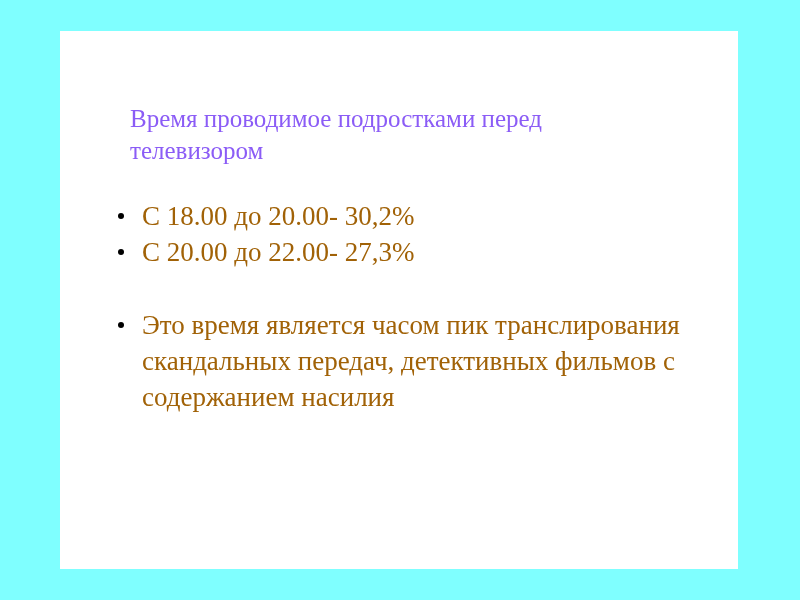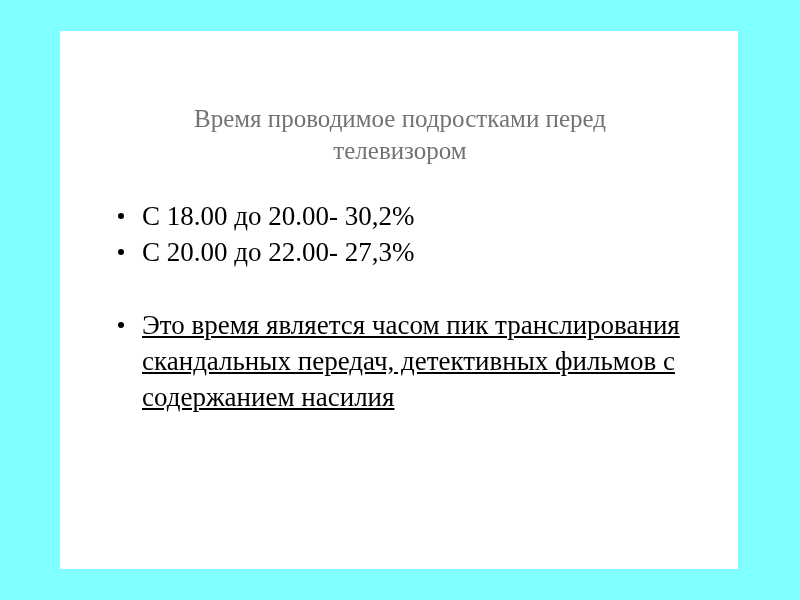--- a/index.html
+++ b/index.html
@@ -26,57 +26,56 @@
     width: 100%;
     height: 100%;
     box-sizing: border-box;
     padding: 0;
   }
   .slide-title {
     position: absolute;
     left: 70px;
     top: 72px;
     width: 540px;
-    text-align: center;
+    text-align: left;
     font-family: "Liberation Serif", serif;
     font-size: 25px;
     line-height: 1.28;
-    color: #737373;
+    color: #8b5cf6;
     font-weight: normal;
   }
   .bullet-list {
     position: absolute;
     left: 50px;
     top: 168px;
     width: 600px;
     margin: 0;
     padding: 0;
     list-style: none;
   }
   .bullet-item {
     position: relative;
     display: block;
     padding-left: 32px;
     font-family: "Liberation Serif", serif;
     font-size: 27px;
     line-height: 1.33;
-    color: #000000;
+    color: #a16207;
   }
   .bullet-item .dot {
     position: absolute;
     left: 8px;
     top: 0.52em;
     width: 6px;
     height: 6px;
     background: #000000;
     border-radius: 50%;
   }
   .bullet-item.gap-before {
     margin-top: 37px;
-    text-decoration: underline;
   }
   .bullet-item.tight {
   }
   .bullet-text {
     display: block;
   }
 </style>
 </head>
 <body style="background: rgb(127, 255, 255);">
 

